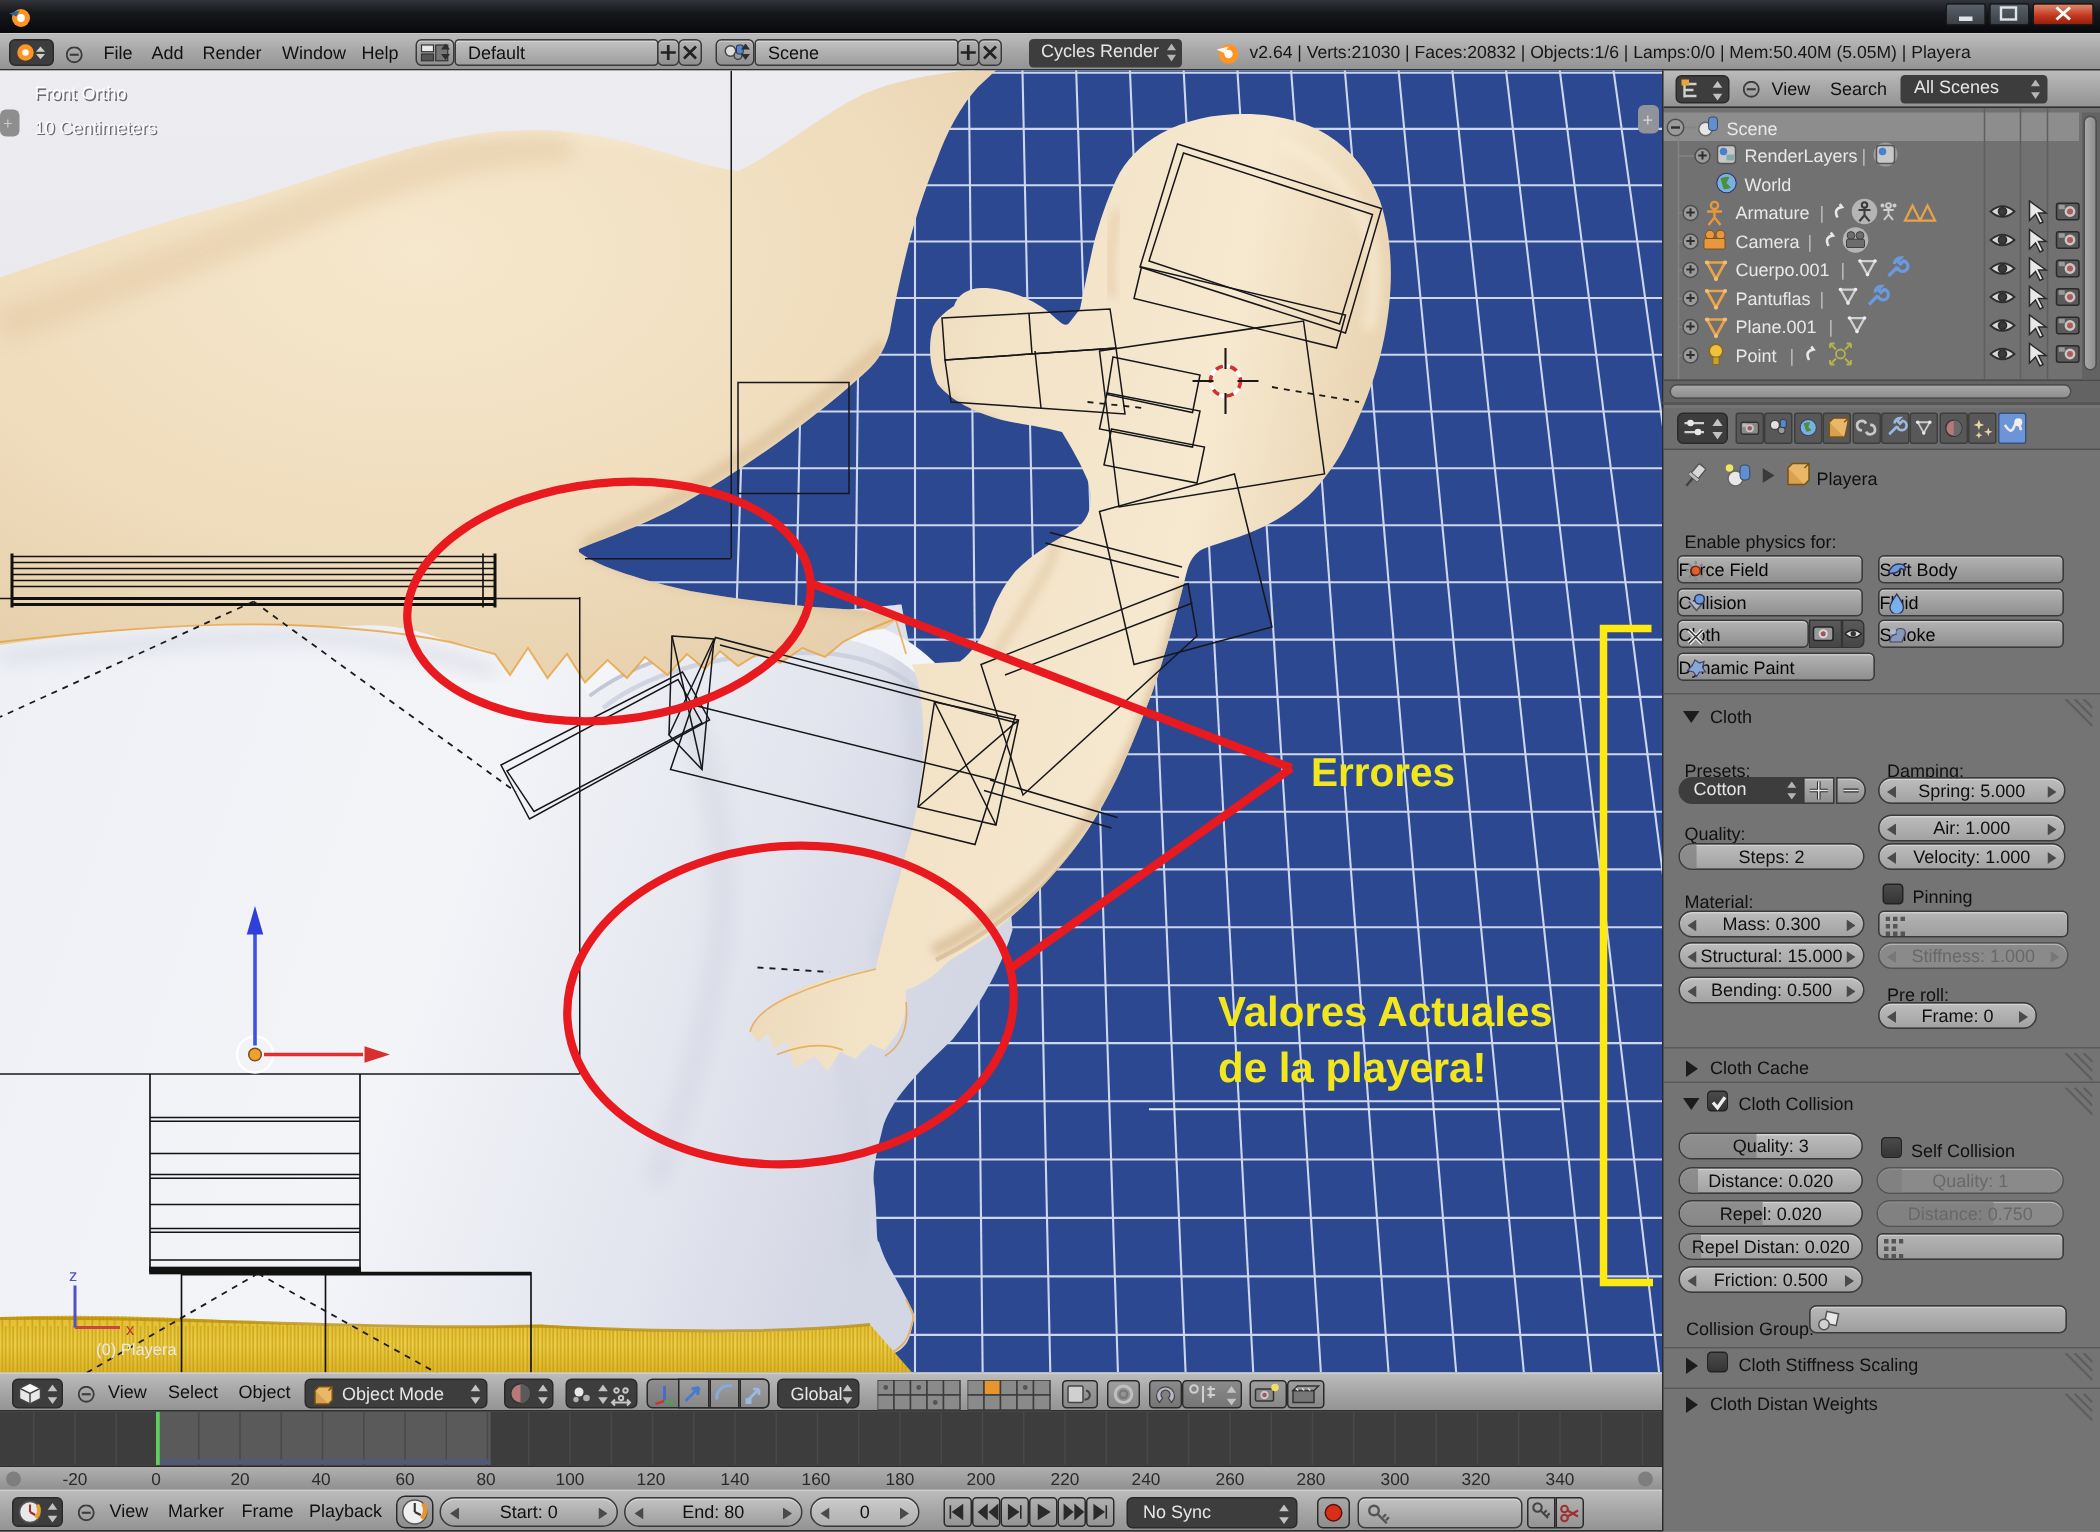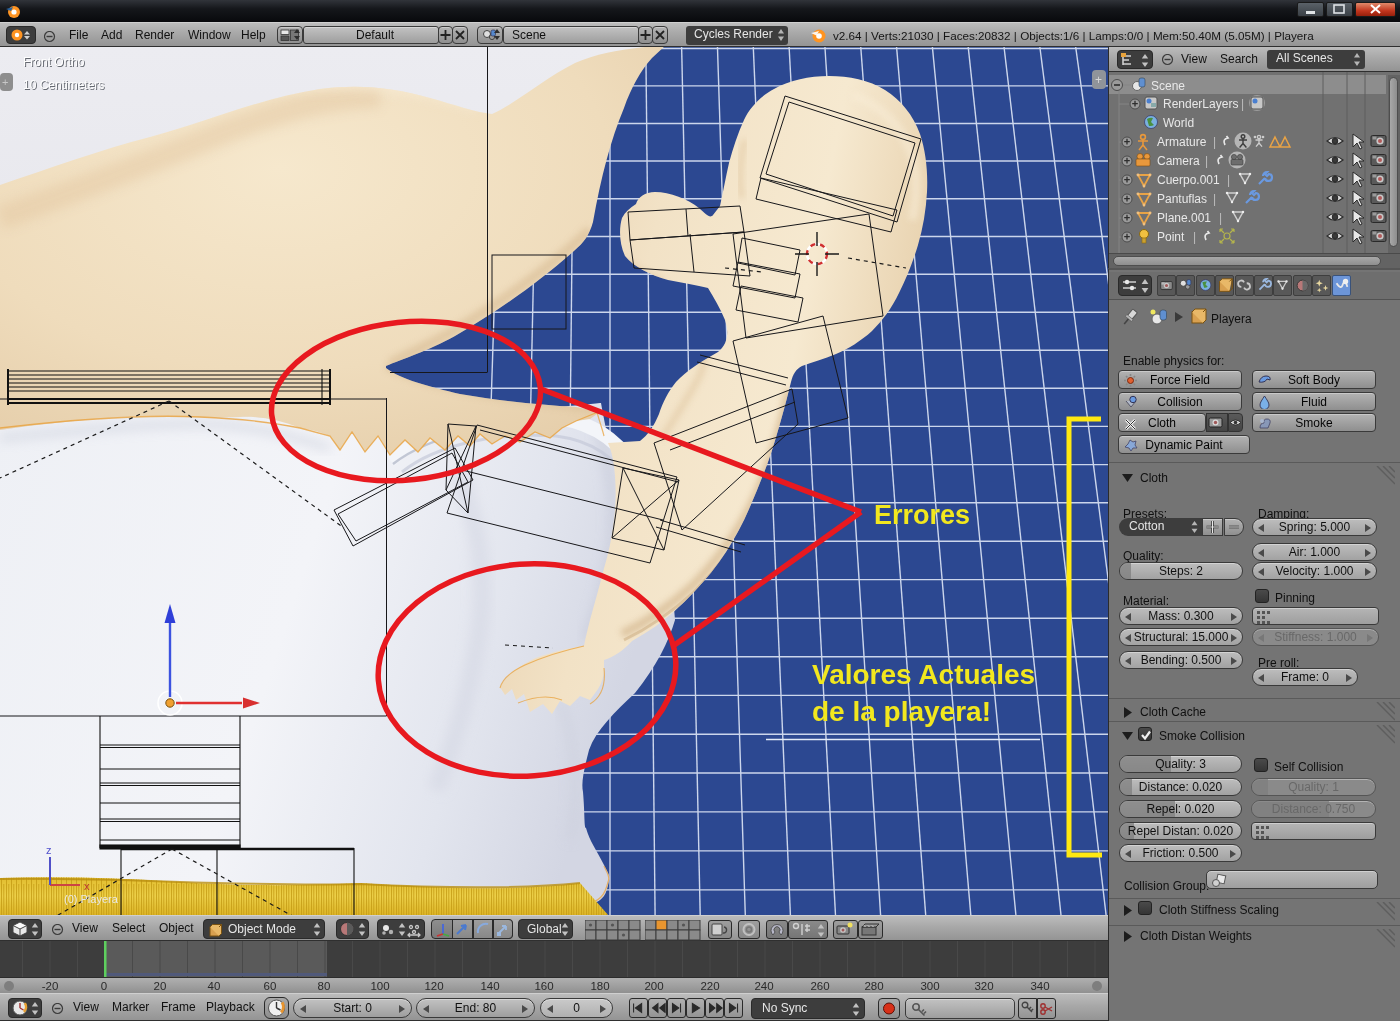--- a/index.html
+++ b/index.html
@@ -3,21 +3,21 @@
 *{margin:0;padding:0;box-sizing:border-box}
 html,body{width:1400px;height:1021px;overflow:hidden;font-family:"Liberation Sans",sans-serif;background:#717171}
 .abs{position:absolute}
 #titlebar{left:0;top:0;width:1400px;height:22px;background:linear-gradient(180deg,#31343a 0%,#15171b 40%,#08090c 100%);color:#ececec;font-size:12px}
 #titlebar .tt{position:absolute;left:24px;top:4px}
 .winbtn{position:absolute;top:2px;height:15px;border-radius:2px;border:1px solid #1a1a1a}
 .hdr{background:linear-gradient(180deg,#bcbcbc 0%,#a8a8a8 45%,#949494 100%);border-top:1px solid #cfcfcf;border-bottom:1px solid #2f2f2f;color:#0f0f0f;font-size:12px}
 .menu{position:absolute;top:50%;transform:translateY(-50%);color:#111}
 .pill{position:absolute;border-radius:9px;background:linear-gradient(180deg,#c2c2c2,#9e9e9e);border:1px solid #3a3a3a;box-shadow:inset 0 1px 0 rgba(255,255,255,.35);color:#101010;font-size:12px;text-align:center;overflow:hidden;white-space:nowrap}
 .dark{background:#3d3d3d !important;color:#e6e6e6 !important;box-shadow:none}
-.btn{position:absolute;border-radius:4px;background:linear-gradient(180deg,#b3b3b3,#8f8f8f);border:1px solid #3a3a3a;box-shadow:inset 0 1px 0 rgba(255,255,255,.3);color:#050505;font-size:12px;text-align:center}
+.btn{position:absolute;border-radius:4px;background:linear-gradient(180deg,#b3b3b3,#8f8f8f);border:1px solid #3a3a3a;box-shadow:inset 0 1px 0 rgba(255,255,255,.3);color:#050505;font-size:12px;}
 .lbl{position:absolute;color:#101010;font-size:12px;white-space:nowrap}
 .sep{position:absolute;background:#5a5a5a;height:1px}
 .chk{position:absolute;width:14px;height:14px;border-radius:3px;background:linear-gradient(180deg,#4a4a4a,#353535);border:1px solid #222}
 </style></head><body>
 
 <div id="titlebar" class="abs">
  <svg class="abs" style="left:5px;top:3px" width="16" height="16" viewBox="0 0 16 16">
       <circle cx="9" cy="9" r="6" fill="#ff9421"></circle>
       <circle cx="9" cy="9" r="2.6" fill="#fff"></circle>
       <path d="M1,6 L8,4 L6,8 Z" fill="#2a65a0"></path>
@@ -53,21 +53,21 @@
     <span class="menu" style="left:241px">Help</span>
  <div class="abs btn" style="left:277px;top:3px;width:26px;height:18px"><svg width="24" height="16">
         <rect x="3" y="3" width="8" height="4.5" fill="#e8e8e8" stroke="#333" stroke-width=".8"></rect>
         <rect x="3" y="9" width="8" height="4.5" fill="#555" stroke="#333" stroke-width=".8"></rect>
         <rect x="12.5" y="3" width="8" height="10.5" fill="#777" stroke="#333" stroke-width=".8"></rect>
         <path d="M23,5 l0,0" stroke="#333"></path>
       </svg><svg class="abs" style="right:1px;top:2px" width="8" height="12">
         <path d="M4,0 l3,4 h-6 Z" fill="#2e2e2e"></path>
         <path d="M4,11 l3,-4 h-6 Z" fill="#2e2e2e"></path>
       </svg></div>
- <div class="pill" style="left:303px;top:3px;width:136px;height:18px;border-radius:3px;text-align:center;padding-left:8px;line-height:16px">Default</div>
+ <div class="pill" style="left:303px;top:3px;width:136px;height:18px;border-radius:3px;text-align:left;padding-left:8px;line-height:16px">Default</div>
  <div class="abs btn" style="left:438px;top:3px;width:15px;height:18px"><svg width="13" height="16">
         <path d="M6.5,3 v10 M1.5,8 h10" stroke="#222" stroke-width="1.8"></path>
       </svg></div>
  <div class="abs btn" style="left:452px;top:3px;width:16px;height:18px"><svg width="14" height="16">
         <path d="M3,4 l8,8 M11,4 l-8,8" stroke="#222" stroke-width="1.8"></path>
       </svg></div>
  <div class="abs btn" style="left:477px;top:3px;width:26px;height:18px"><svg width="24" height="16">
         <circle cx="9" cy="7" r="3.5" fill="#dedede" stroke="#444"></circle>
         <circle cx="14" cy="10" r="2.6" fill="#9a9a9a" stroke="#444"></circle>
         <rect x="13" y="3" width="4.5" height="6" rx="1.5" fill="#5588cc" stroke="#335" stroke-width=".7"></rect>
@@ -1112,21 +1112,21 @@
       <path d="M1,0 l8,5.5 L1,11 Z" fill="#1c1c1c"></path>
     </svg>
 <span class="lbl" style="left:31px;top:435px">Cloth Cache</span>
 <div class="sep" style="left:0;top:451px;width:292px"></div>
 <svg class="abs" style="left:13px;top:461px" width="11" height="10">
       <path d="M0,1 h11 l-5.5,8 Z" fill="#1c1c1c"></path>
     </svg>
 <div class="chk" style="left:29px;top:457px"><svg width="14" height="14">
         <path d="M3,7 l3,3.5 5,-7" stroke="#f0f0f0" stroke-width="2.2" fill="none"></path>
       </svg></div>
-<span class="lbl" style="left:50px;top:459px">Smoke Collision</span>
+<span class="lbl" style="left:50px;top:459px">Cloth Collision</span>
 <div class="pill" style="left:10px;top:485px;width:123px;height:18px;line-height:17px;background:linear-gradient(180deg,#bdbdbd,#a2a2a2);color:#101010;border-color:#3a3a3a"><div class="abs" style="left:0;top:0;width:51px;height:18px;background:#7f7f7f;opacity:.75"></div><span style="position:relative">Quality: 3</span></div>
 <div class="chk" style="left:145px;top:488px"></div>
 <span class="lbl" style="left:165px;top:490px">Self Collision</span>
 <div class="pill" style="left:10px;top:508px;width:123px;height:18px;line-height:17px;background:linear-gradient(180deg,#bdbdbd,#a2a2a2);color:#101010;border-color:#3a3a3a"><div class="abs" style="left:0;top:0;width:12px;height:18px;background:#7f7f7f;opacity:.75"></div><span style="position:relative">Distance: 0.020</span></div>
 <div class="pill" style="left:142px;top:508px;width:125px;height:18px;line-height:17px;background:#8a8a8a;color:#686868;border-color:#555"><div class="abs" style="left:0;top:0;width:16px;height:18px;background:#7e7e7e;opacity:.75"></div><span style="position:relative">Quality: 1</span></div>
 <div class="pill" style="left:10px;top:530px;width:123px;height:18px;line-height:17px;background:linear-gradient(180deg,#bdbdbd,#a2a2a2);color:#101010;border-color:#3a3a3a"><div class="abs" style="left:0;top:0;width:55px;height:18px;background:#7f7f7f;opacity:.75"></div><span style="position:relative">Repel: 0.020</span></div>
 <div class="pill" style="left:142px;top:530px;width:125px;height:18px;line-height:17px;background:#8a8a8a;color:#686868;border-color:#555"><div class="abs" style="left:0;top:0;width:77px;height:18px;background:#7e7e7e;opacity:.75"></div><span style="position:relative">Distance: 0.750</span></div>
 <div class="pill" style="left:10px;top:552px;width:123px;height:18px;line-height:17px;background:linear-gradient(180deg,#bdbdbd,#a2a2a2);color:#101010;border-color:#3a3a3a"><div class="abs" style="left:0;top:0;width:14px;height:18px;background:#7f7f7f;opacity:.75"></div><span style="position:relative">Repel Distan: 0.020</span></div>
 <div class="pill" style="left:142px;top:552px;width:125px;height:18px;border-radius:4px;background:linear-gradient(180deg,#b5b5b5,#9e9e9e)">
       <svg class="abs" style="left:4px;top:3px" width="13" height="13">

